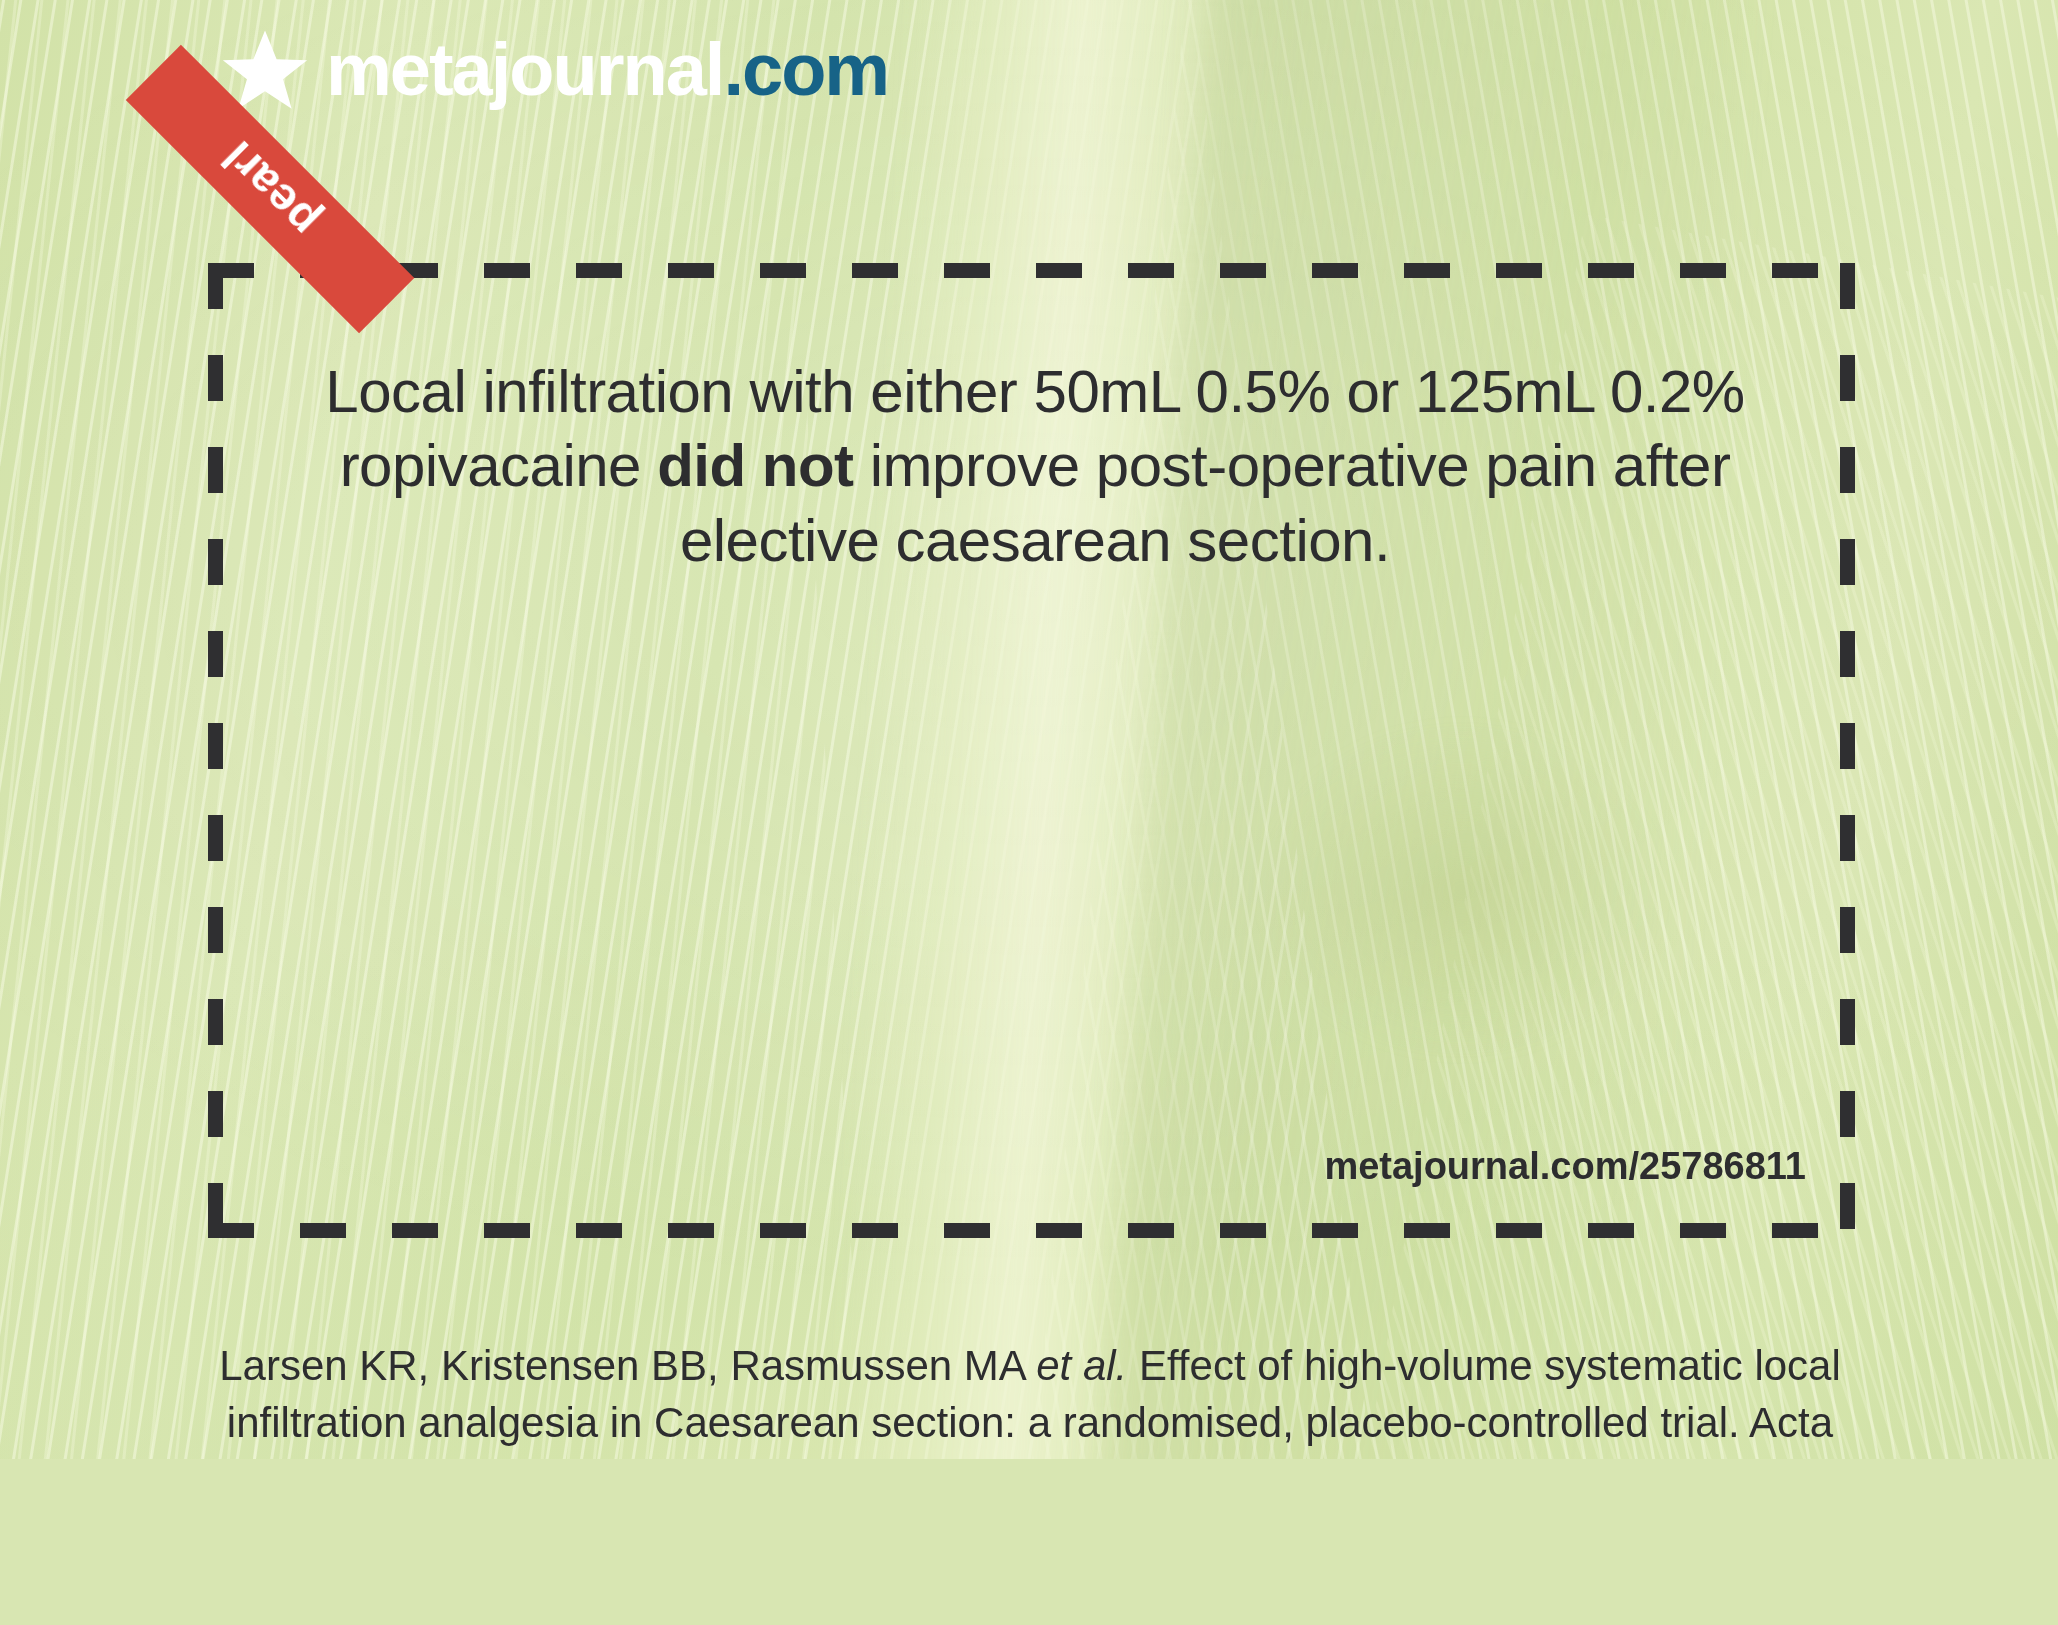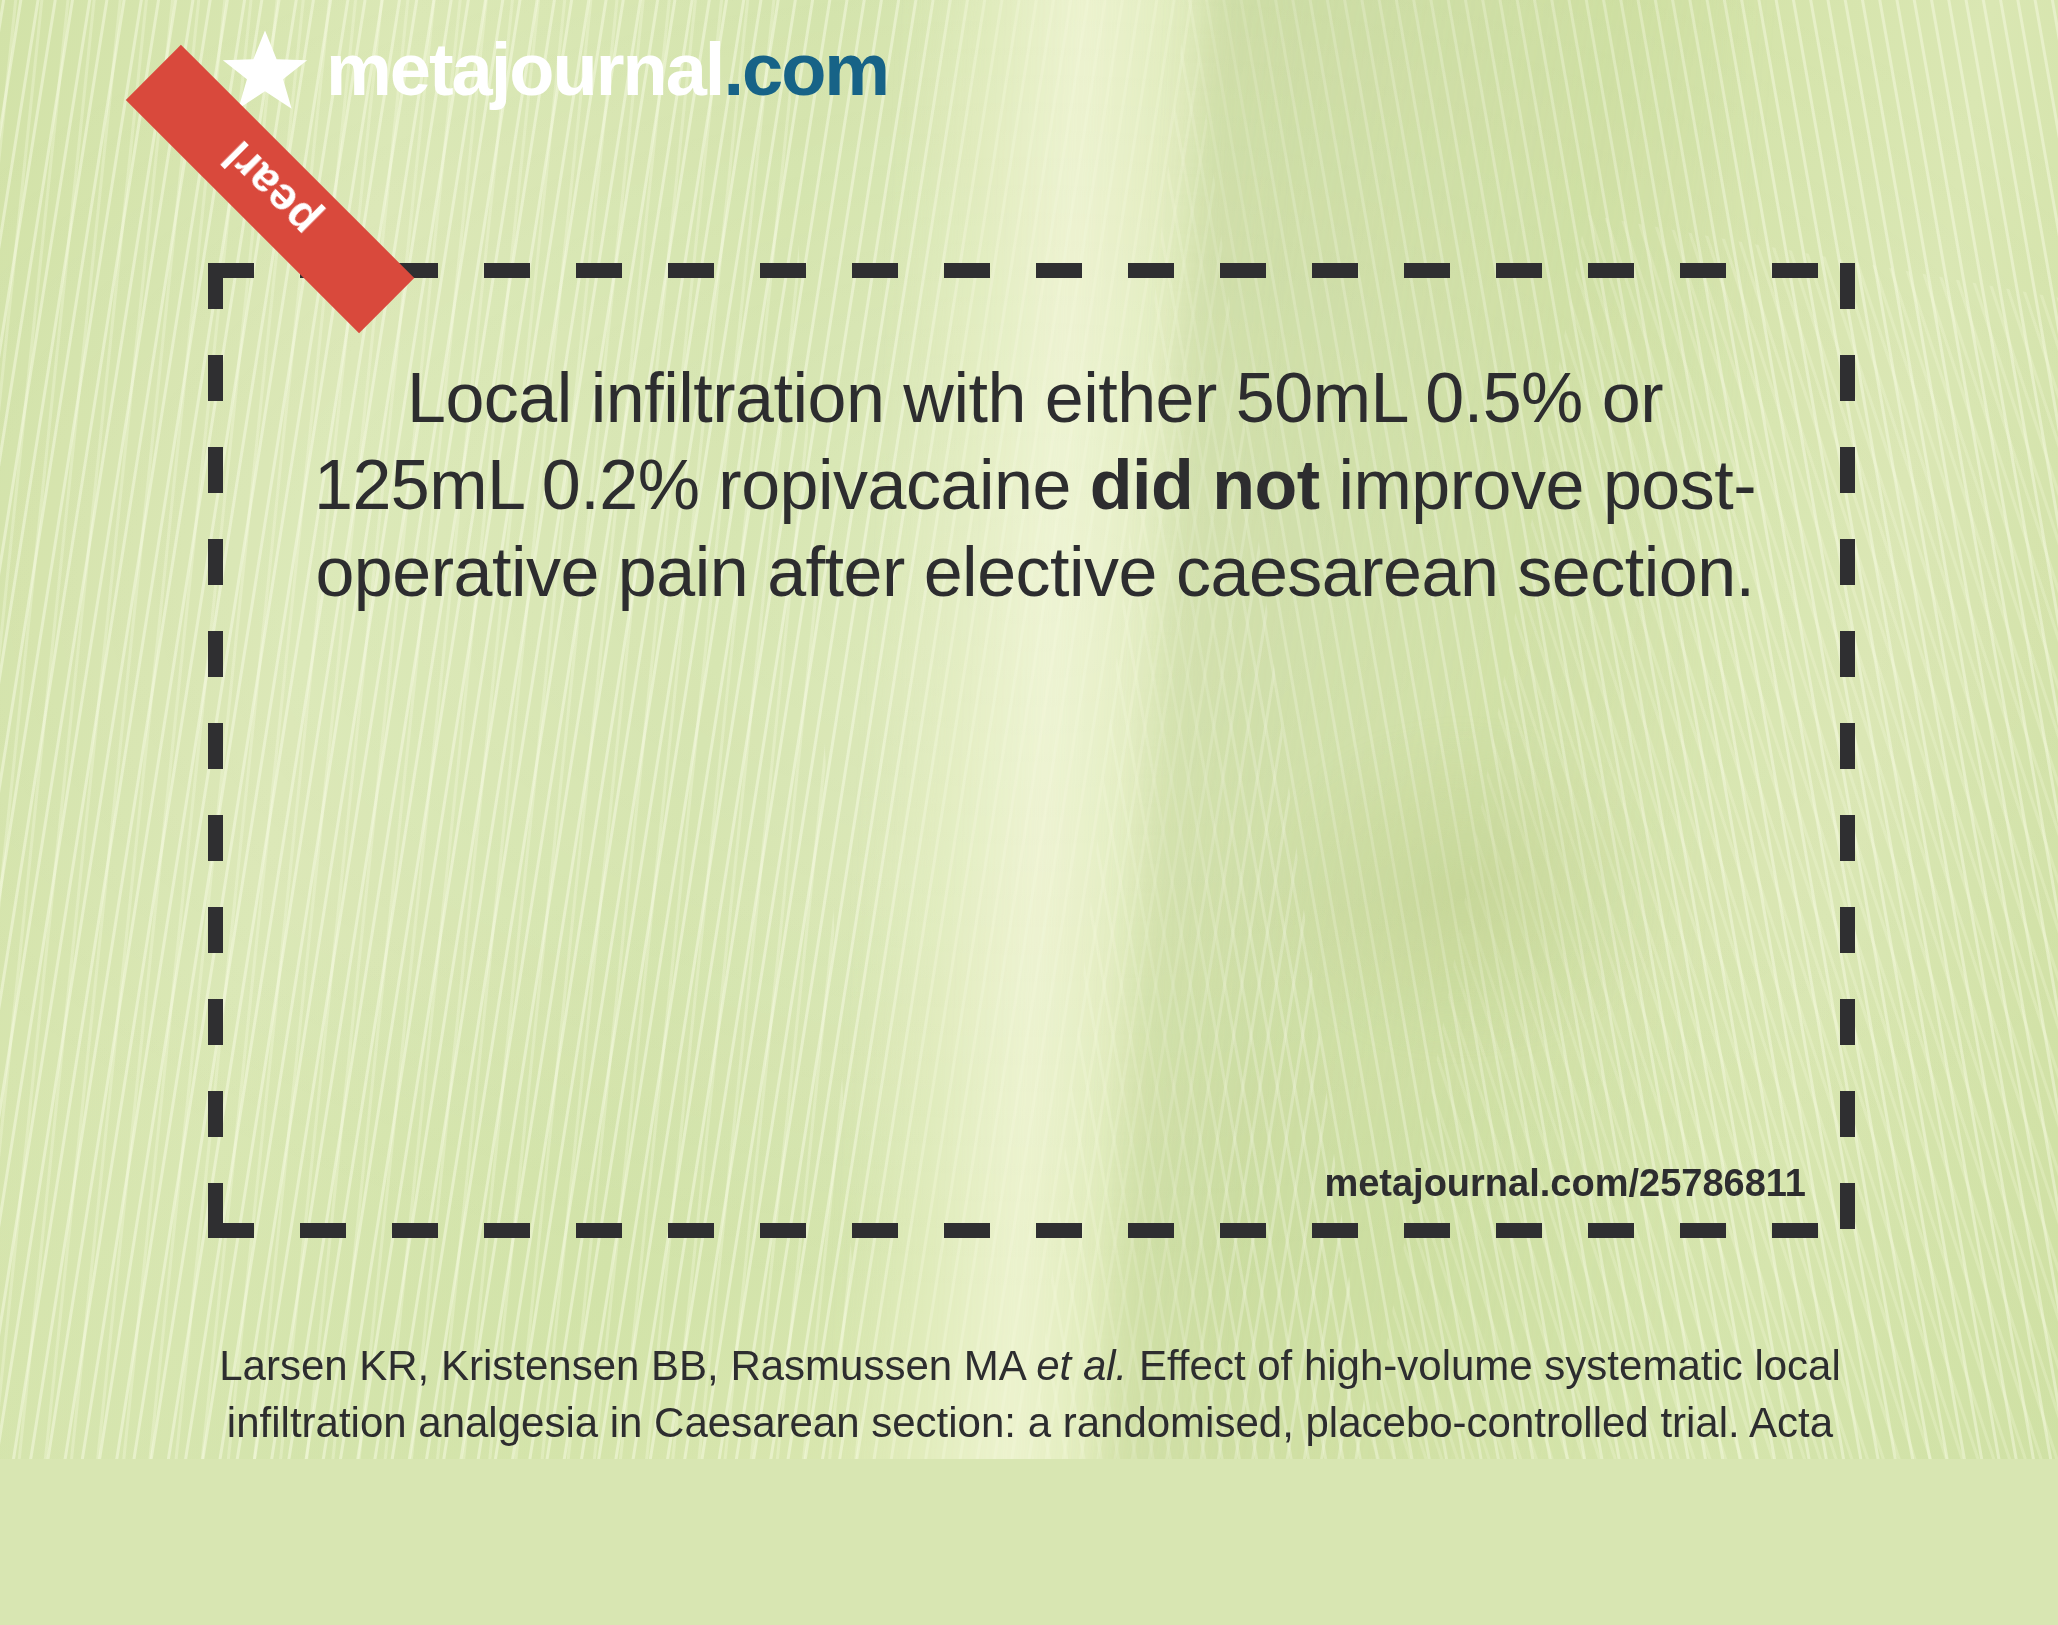--- a/index.html
+++ b/index.html
@@ -159,37 +159,36 @@
     transform:rotate(180deg);
     line-height:1;
   }
 
   
   #pearl-statement{
     position:absolute;
     left:300px;top:355px;
     width:1470px;
     text-align:center;
-    font-size:70px;
+    font-size:60px;
     line-height:1.24;
     color:#2d2d2f;
     z-index:5;
     letter-spacing:-.5px;
   }
   #pearl-statement b{font-weight:bold;}
 
   
   #permalink{
     position:absolute;
     right:252px;top:1145px;
     font-size:38px;font-weight:bold;
     color:#2d2d2f;
     z-index:5;
     white-space:nowrap;
-    margin-top:17px;
   }
 
   
   #citation{
     position:absolute;
     left:150px;top:1338px;
     width:1760px;
     text-align:center;
     font-size:42px;
     line-height:1.35;

